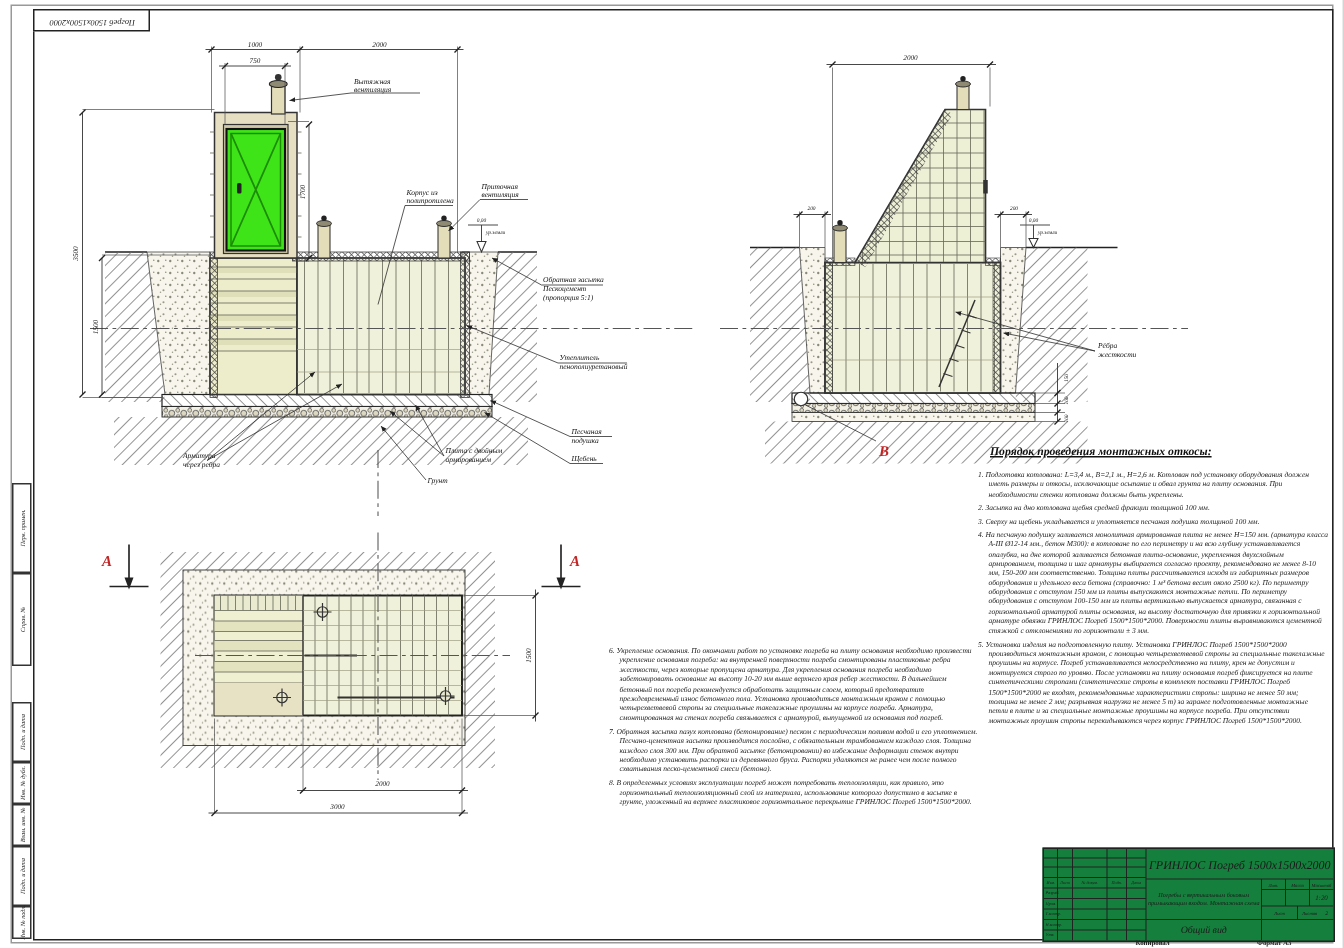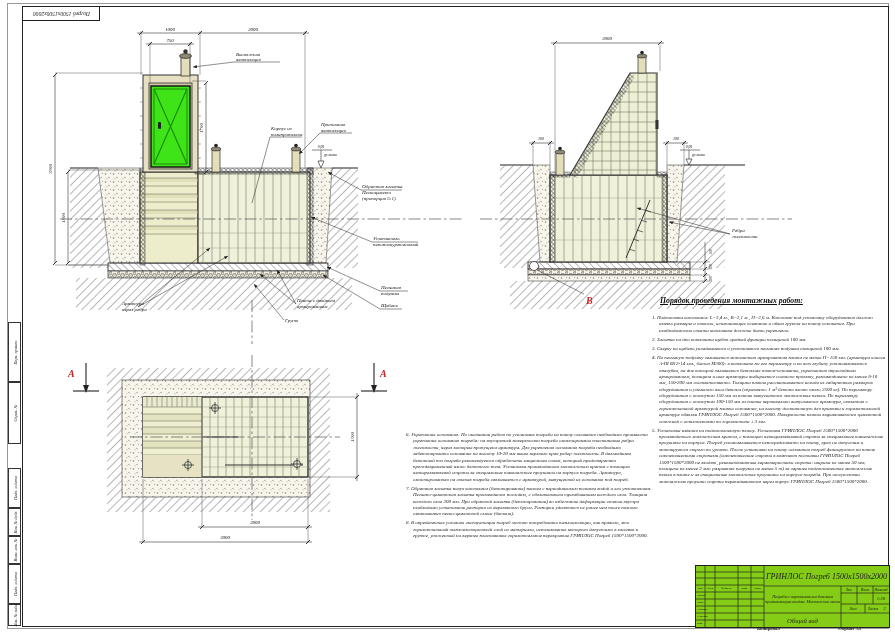--- a/index.html
+++ b/index.html
@@ -18,21 +18,21 @@
   .ldr{stroke:#333;stroke-width:.55;fill:none;}
   .ext{stroke:#555;stroke-width:.5;fill:none;}
   .dimln{stroke:#333;stroke-width:.6;fill:none;}
   .ticks{stroke:#222;stroke-width:.9;fill:none;}
   .cl{stroke:#555;stroke-width:.7;stroke-dasharray:12 3 2.5 3;fill:none;}
   .grid{stroke:#6a6a5a;stroke-width:.55;fill:none;}
   .grid2{stroke:#99997f;stroke-width:.45;fill:none;}
   .notes{position:absolute;font:italic 5px/1.28 "Liberation Serif",serif;color:#222;text-align:left;}
   .note-item{margin-bottom:2.6px;padding-left:7px;text-indent:-7px;}
   .notes-title{position:absolute;font:italic bold 7.8px "Liberation Serif",serif;text-decoration:underline;color:#111;}
-  .tblock{position:absolute;left:695px;top:565px;width:193px;height:61px;border:1.4px solid #222;box-sizing:content-box;background:#84cc16;}
+  .tblock{position:absolute;left:695px;top:565px;width:193px;height:61px;border:1.4px solid #222;box-sizing:content-box;background:#15803d;}
   .tblock .cell{position:absolute;display:flex;align-items:center;justify-content:center;text-align:center;font-style:italic;}
   .footer-txt{position:absolute;font:bold 4.6px "Liberation Serif",serif;color:#222;}
   .roles-col{position:absolute;left:1px;top:26px;width:18px;}
   .roles-col div{height:7px;font:italic 2.9px "Liberation Serif",serif;line-height:7px;white-space:nowrap;overflow:hidden;}
 </style>
 </head>
 <body>
 
 <div class="page">
 
@@ -330,21 +330,21 @@
     </g>
 
     <path class="ext" d="M142 124V172 M248 124V187 M83 124V187 M250 42H297 M250 122H297"></path>
     <path class="dimln" d="M138 172H252 M79 187H252 M297 38V126"></path>
     <path class="ticks" d="M140 174l4 -4 M246 174l4 -4 M81 189l4 -4 M246 189l4 -4 M295 44l4 -4 M295 124l4 -4"></path>
     <text class="dim" x="195" y="169" text-anchor="middle">2000</text>
     <text class="dim" x="165" y="184" text-anchor="middle">3000</text>
     <text class="dim" transform="rotate(-90 294 82)" x="294" y="82" text-anchor="middle">1500</text>
   </svg>
 
-  <div class="notes-title" style="left:660px;top:296px;width:230px">Порядок проведения монтажных работ:</div>
+  <div class="notes-title" style="left:660px;top:296px;width:230px">Порядок проведения монтажных откосы:</div>
   <div class="notes" style="left:652px;top:315px;width:234px">
       <div class="note-item">1. Подготовка котлована: L=3,4 м., В=2,1 м., Н=2,6 м. Котлован под установку оборудования должен иметь размеры и откосы, исключающие осыпание и обвал грунта на плиту основания. При необходимости стенки котлована должны быть укреплены.</div>
       <div class="note-item">2. Засыпка на дно котлована щебня средней фракции толщиной 100 мм.</div>
       <div class="note-item">3. Сверху на щебень укладывается и уплотняется песчаная подушка толщиной 100 мм.</div>
       <div class="note-item">4. На песчаную подушку заливается монолитная армированная плита не менее Н=150 мм. (арматура класса А-III Ø12-14 мм., бетон М300): в котловане по его периметру и на всю глубину устанавливается опалубка, на дне которой заливается бетонная плита-основание, укрепленная двухслойным армированием, толщина и шаг арматуры выбирается согласно проекту, рекомендовано не менее 8-10 мм, 150-200 мм соответственно. Толщина плиты рассчитывается исходя из габаритных размеров оборудования и удельного веса бетона (справочно: 1 м³ бетона весит около 2500 кг). По периметру оборудования с отступом 150 мм из плиты выпускаются монтажные петли. По периметру оборудования с отступом 100-150 мм из плиты вертикально выпускается арматура, связанная с горизонтальной арматурой плиты основания, на высоту достаточную для привязки к горизонтальной арматуре обвязки ГРИНЛОС Погреб 1500*1500*2000. Поверхности плиты выравниваются цементной стяжкой с отклонениями по горизонтали ± 3 мм.</div>
       <div class="note-item">5. Установка изделия на подготовленную плиту. Установка ГРИНЛОС Погреб 1500*1500*2000 производиться монтажным краном, с помощью четырехветвевой стропы за специальные такелажные проушины на корпусе. Погреб устанавливается непосредственно на плиту, крен не допустим и монтируется строго по уровню. После установки на плиту основания погреб фиксируется на плите синтетическими стропами (синтетические стропы в комплект поставки ГРИНЛОС Погреб 1500*1500*2000 не входят, рекомендованные характеристики стропы: ширина не менее 50 мм; толщина не менее 2 мм; разрывная нагрузка не менее 5 т) за заранее подготовленные монтажные петли в плите и за специальные монтажные проушины на корпусе погреба. При отсутствии монтажных проушин стропы перекидываются через корпус ГРИНЛОС Погреб 1500*1500*2000.</div>
     </div>
   <div class="notes" style="left:406px;top:432px;width:246px">
       <div class="note-item">6. Укрепление основания. По окончании работ по установке погреба на плиту основания необходимо произвести укрепление основания погреба: на внутренней поверхности погреба смонтированы пластиковые ребра жесткости, через которые пропущена арматура. Для укрепления основания погреба необходимо забетонировать основание на высоту 10-20 мм выше верхнего края ребер жесткости. В дальнейшем бетонный пол погреба рекомендуется обработать защитным слоем, который предотвратит преждевременный износ бетонного пола. Установка производиться монтажным краном с помощью четырехветвевой стропы за специальные такелажные проушины на корпусе погреба. Арматура, смонтированная на стенах погреба связывается с арматурой, выпущенной из основания под погреб.</div>
       <div class="note-item">7. Обратная засыпка пазух котлована (бетонирование) песком с периодическим поливом водой и его уплотнением. Песчано-цементная засыпка производится послойно, с обязательным трамбованием каждого слоя. Толщина каждого слоя 300 мм. При обратной засыпке (бетонировании) во избежание деформации стенок внутри необходимо установить распорки из деревянного бруса. Распорки удаляются не ранее чем после полного схватывания песко-цементной смеси (бетона).</div>

